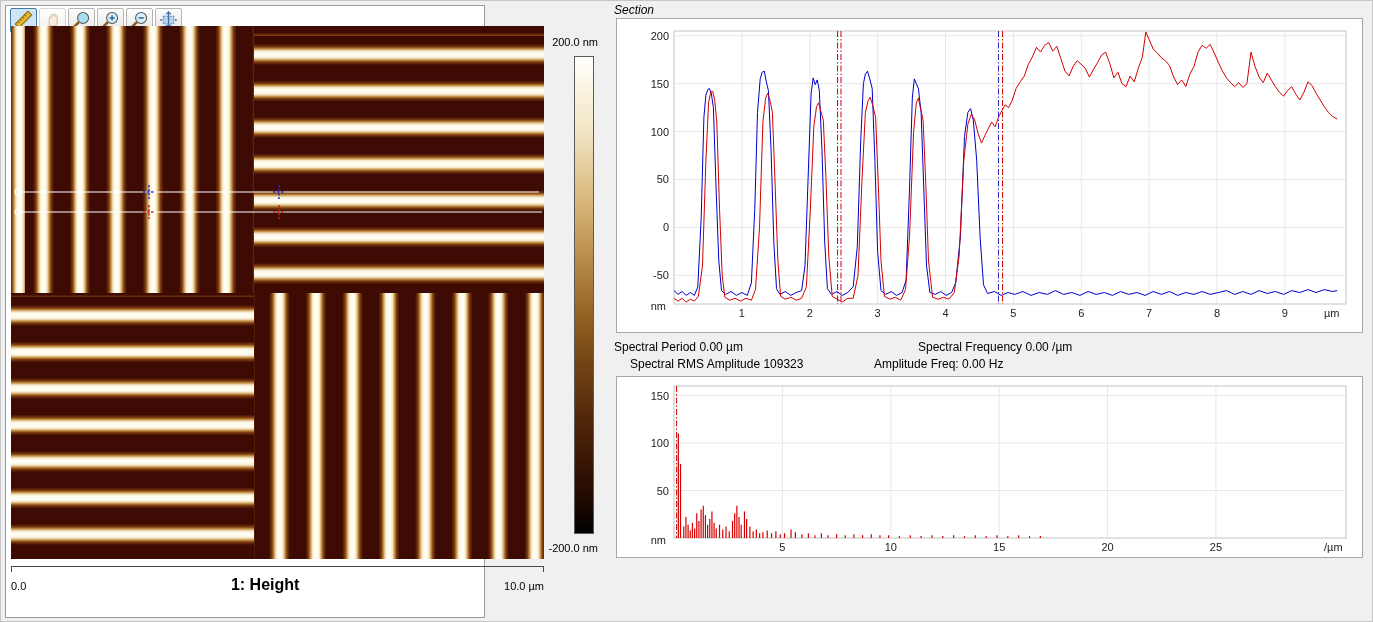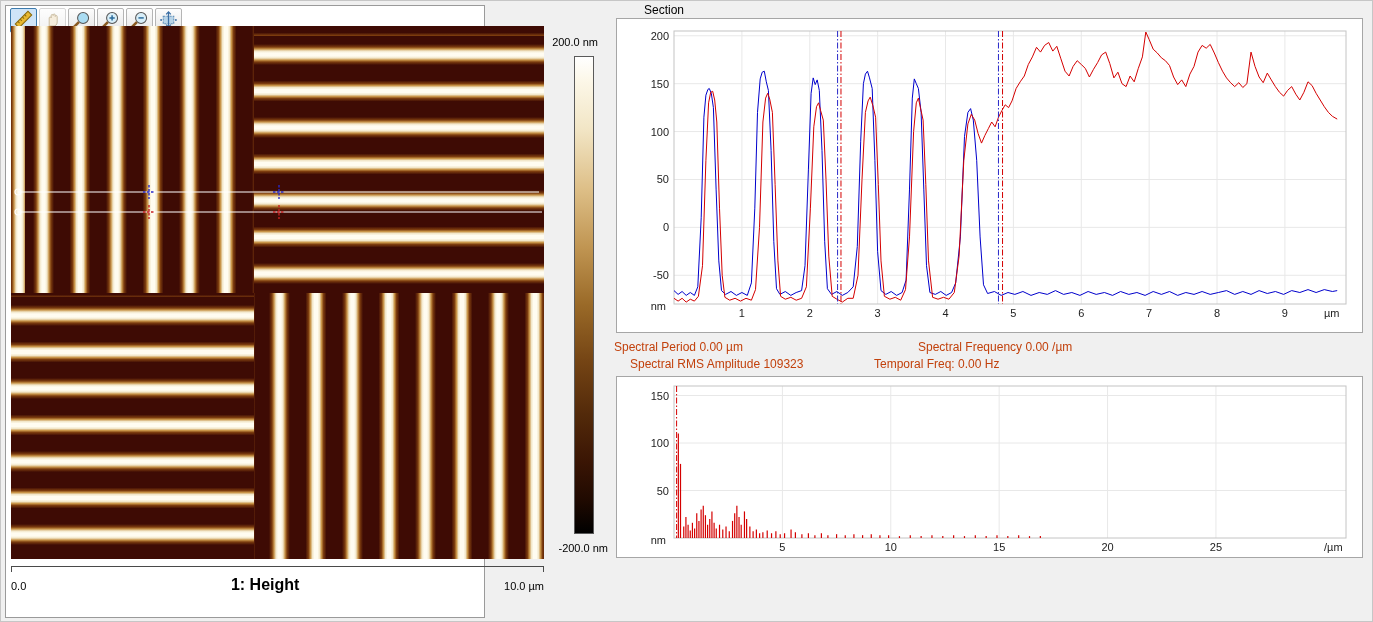--- a/index.html
+++ b/index.html
@@ -19,25 +19,25 @@
   .q.bl{left:0;top:267px;width:243px;height:266px;background-position:0 4px;}
   .q.br{left:243px;top:267px;width:290px;height:266px;background-position:7px 0;}
   #overlay-svg{position:absolute;left:0;top:0;}
   .cb-label{position:absolute;width:65px;text-align:right;font-size:11px;color:#000;}
   .colorbar{position:absolute;left:568px;top:50px;width:20px;height:478px;border:1px solid #5a5a5a;box-sizing:border-box;
     background:linear-gradient(#ffffff 0%,#fcf7e8 5%,#f2e6c6 15%,#ddbe86 28%,#c09552 40%,#9a6a28 52%,#744414 64%,#532a0a 75%,#3a1504 85%,#200a01 93%,#000000 100%);}
   .bracket{position:absolute;left:5px;top:560px;width:533px;height:6px;border-top:1px solid #4a4a4a;border-left:1px solid #4a4a4a;border-right:1px solid #4a4a4a;box-sizing:border-box;}
   .scale-row{position:absolute;left:5px;top:570px;width:533px;display:flex;justify-content:space-between;align-items:baseline;font-size:11px;color:#000;}
   .scale-row .center{font-size:16px;font-weight:bold;}
   
-  .section-title{position:absolute;left:643px;top:2px;font-size:12px;color:#000;}
+  .section-title{position:absolute;left:613px;top:2px;font-size:12px;color:#000;font-style:italic;}
   .chart-box{position:absolute;background:#ffffff;border:1px solid #a6a6a6;}
   .chart-box.top{left:615px;top:17px;width:745px;height:313px;}
   .chart-box.bottom{left:615px;top:375px;width:745px;height:180px;}
-  .info{position:absolute;font-size:12px;color:#c2410c;white-space:nowrap;}
+  .info{position:absolute;font-size:12px;color:#000000;white-space:nowrap;}
   svg text{font-family:"Liberation Sans",sans-serif;}
 </style>
 </head>
 <body>
 
 <div class="window">
 
   <div class="left-panel">
     <div class="toolbar">
       <button class="tb sel">
@@ -100,21 +100,21 @@
           <circle cx="7" cy="186" r="3" fill="none" stroke="#ffffff" stroke-width="1.2"></circle>
           <line x1="138" y1="179" x2="138" y2="193" stroke="#c82020" stroke-width="1.4" stroke-dasharray="2.5 1.5"></line>
           <line x1="132" y1="186" x2="144" y2="186" stroke="#c82020" stroke-width="1.4" stroke-dasharray="2.5 1.5"></line>
           <line x1="268" y1="179" x2="268" y2="193" stroke="#c82020" stroke-width="1.4" stroke-dasharray="2.5 1.5"></line>
           <line x1="262" y1="186" x2="274" y2="186" stroke="#c82020" stroke-width="1.4" stroke-dasharray="2.5 1.5"></line>
         </svg>
     </div>
 
     <div class="cb-label" style="left:527px;top:30px;">200.0 nm</div>
     <div class="colorbar"></div>
-    <div class="cb-label" style="left:527px;top:536px;padding-left:10px;">-200.0 nm</div>
+    <div class="cb-label" style="left:527px;top:536px;">-200.0 nm</div>
 
     <div class="bracket"></div>
     <div class="scale-row">
       <span>0.0</span>
       <span class="center">1: Height</span>
       <span>10.0 µm</span>
     </div>
   </div>
 
   <div class="section-title">Section</div>
@@ -160,21 +160,21 @@
         <line x1="220.5878787878788" y1="12" x2="220.5878787878788" y2="285" stroke="#2828c8" stroke-width="1" stroke-dasharray="6 2 1.5 2"></line>
         <line x1="223.98181818181817" y1="12" x2="223.98181818181817" y2="285" stroke="#d40000" stroke-width="1" stroke-dasharray="6 2 1.5 2"></line>
         <line x1="381.46060606060604" y1="12" x2="381.46060606060604" y2="285" stroke="#2828c8" stroke-width="1" stroke-dasharray="6 2 1.5 2"></line>
         <line x1="385.5333333333333" y1="12" x2="385.5333333333333" y2="285" stroke="#d40000" stroke-width="1" stroke-dasharray="6 2 1.5 2"></line>
       </svg>
   </div>
 
   <div class="info" style="left:613px;top:339px;">Spectral Period 0.00 µm</div>
   <div class="info" style="left:873px;top:339px;margin-left:44px;">Spectral Frequency 0.00 /µm</div>
   <div class="info" style="left:613px;top:356px;margin-left:16px;">Spectral RMS Amplitude 109323</div>
-  <div class="info" style="left:873px;top:356px;">Temporal Freq: 0.00 Hz</div>
+  <div class="info" style="left:873px;top:356px;">Amplitude Freq: 0.00 Hz</div>
 
   <div class="chart-box bottom">
     <svg id="spectrum-svg" width="743" height="177">
         <rect x="57" y="9" width="672" height="152" fill="#ffffff"></rect>
         <line x1="57" y1="113.5" x2="729" y2="113.5" stroke="#e8e8e8" stroke-width="1"></line>
         <text x="52" y="117.5" text-anchor="end" font-size="11" fill="#222">50</text>
         <line x1="57" y1="66" x2="729" y2="66" stroke="#e8e8e8" stroke-width="1"></line>
         <text x="52" y="70" text-anchor="end" font-size="11" fill="#222">100</text>
         <line x1="57" y1="18.5" x2="729" y2="18.5" stroke="#e8e8e8" stroke-width="1"></line>
         <text x="52" y="22.5" text-anchor="end" font-size="11" fill="#222">150</text>

